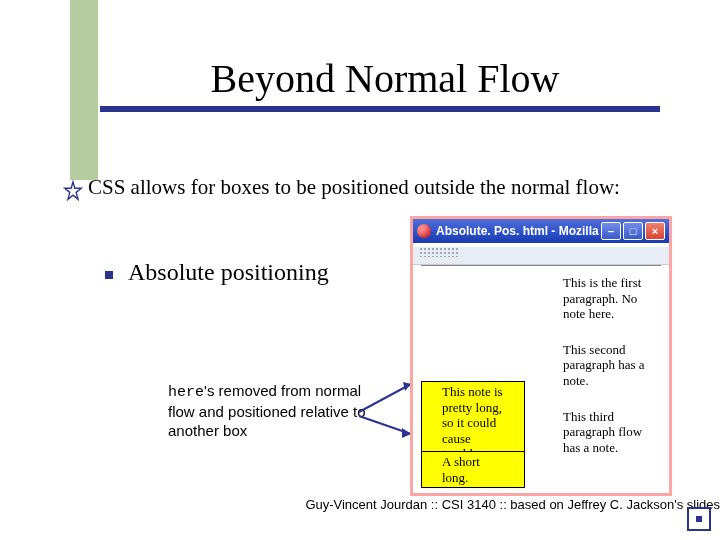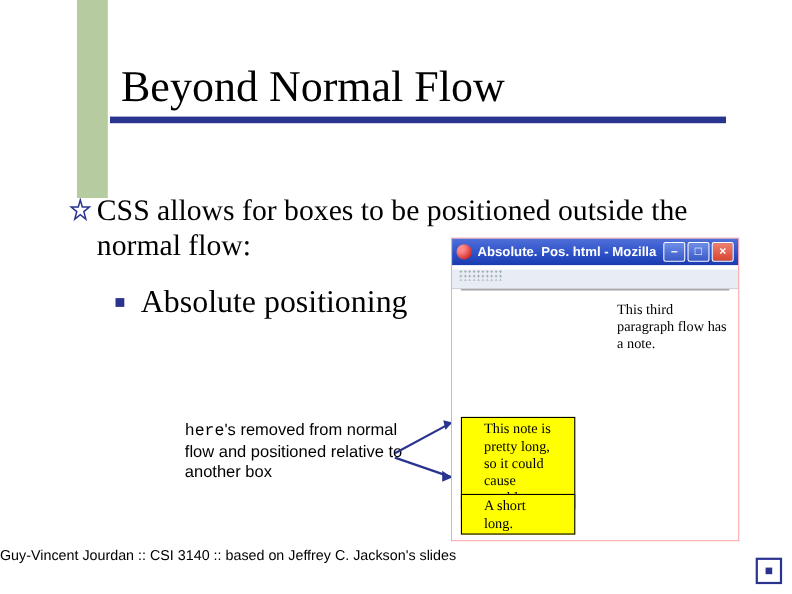--- a/index.html
+++ b/index.html
@@ -19,20 +19,21 @@
     height: 180px;
     background: #b7cba0;
     z-index: 0;
   }
   .title-area {
     position: absolute;
     top: 55px;
     left: 70px;
     right: 60px;
     z-index: 2;
+    text-align: center;
   }
   .title {
     font-size: 40px;
     font-weight: 400;
     color: #000;
     padding-left: 40px;
   }
   .title-underline {
     margin-top: 4px;
     height: 6px;
@@ -54,30 +55,30 @@
     width: 8px;
     height: 8px;
     background: #2a348e;
     z-index: 3;
   }
   .main-bullet-text {
     position: absolute;
     left: 88px;
     top: 175px;
     right: 60px;
-    font-size: 27px;
+    font-size: 21px;
     color: #000;
     z-index: 2;
     line-height: 1.2;
   }
   .sub-bullet-text {
     position: absolute;
     left: 128px;
     top: 259px;
-    font-size: 29px;
+    font-size: 24px;
     color: #000;
     z-index: 2;
   }
   .caption {
     position: absolute;
     left: 168px;
     top: 382px;
     width: 200px;
     font-size: 15px;
     color: #000;
@@ -93,21 +94,21 @@
     width: 62px;
     height: 80px;
     z-index: 2;
   }
   .browser {
     position: absolute;
     right: 48px;
     top: 216px;
     width: 262px;
     z-index: 2;
-    border: 1px solid #fca5a5;
+    border: 3px solid #fca5a5;
     font-family: Tahoma, Arial, sans-serif;
   }
   .titlebar {
     height: 24px;
     background: linear-gradient(#4f6fd8, #2b4fc7 60%, #1a3bb0);
     display: flex;
     align-items: center;
     padding: 0 4px;
     color: #fff;
     font-size: 12px;
@@ -173,21 +174,21 @@
     font-size: 13px;
     width: 104px;
     line-height: 1.2;
   }
   .note1 { top: 116px; }
   .note2 { top: 186px; }
   .footer {
     position: absolute;
     bottom: 28px;
     left: 0; right: 0;
-    text-align: left;
+    text-align: right;
     font-size: 13px;
     font-family: Arial, sans-serif;
     color: #000;
   }
   .corner-deco {
     position: absolute;
     right: 8px;
     bottom: 8px;
     width: 26px; height: 26px;
     z-index: 4;
@@ -230,20 +231,22 @@
     <div class="wbtn">–</div>
     <div class="wbtn">□</div>
     <div class="wbtn close">×</div>
   </div>
   <div class="toolbar">
     <div class="grip"></div>
   </div>
   <div class="content">
     <div class="header-rule"></div>
     <div class="para-col">
+      <p>This is the first paragraph. No note here.</p>
+      <p>This second paragraph has a note.</p>
       <p>This third paragraph flow has a note.</p>
     </div>
     <div class="note note1">This note is pretty long, so it could cause trouble…</div>
     <div class="note note2">A short long.</div>
   </div>
 </div>
 
 <div class="footer">Guy-Vincent Jourdan :: CSI 3140 :: based on Jeffrey C. Jackson's slides</div>
 
 <svg class="corner-deco" viewBox="0 0 26 26">

